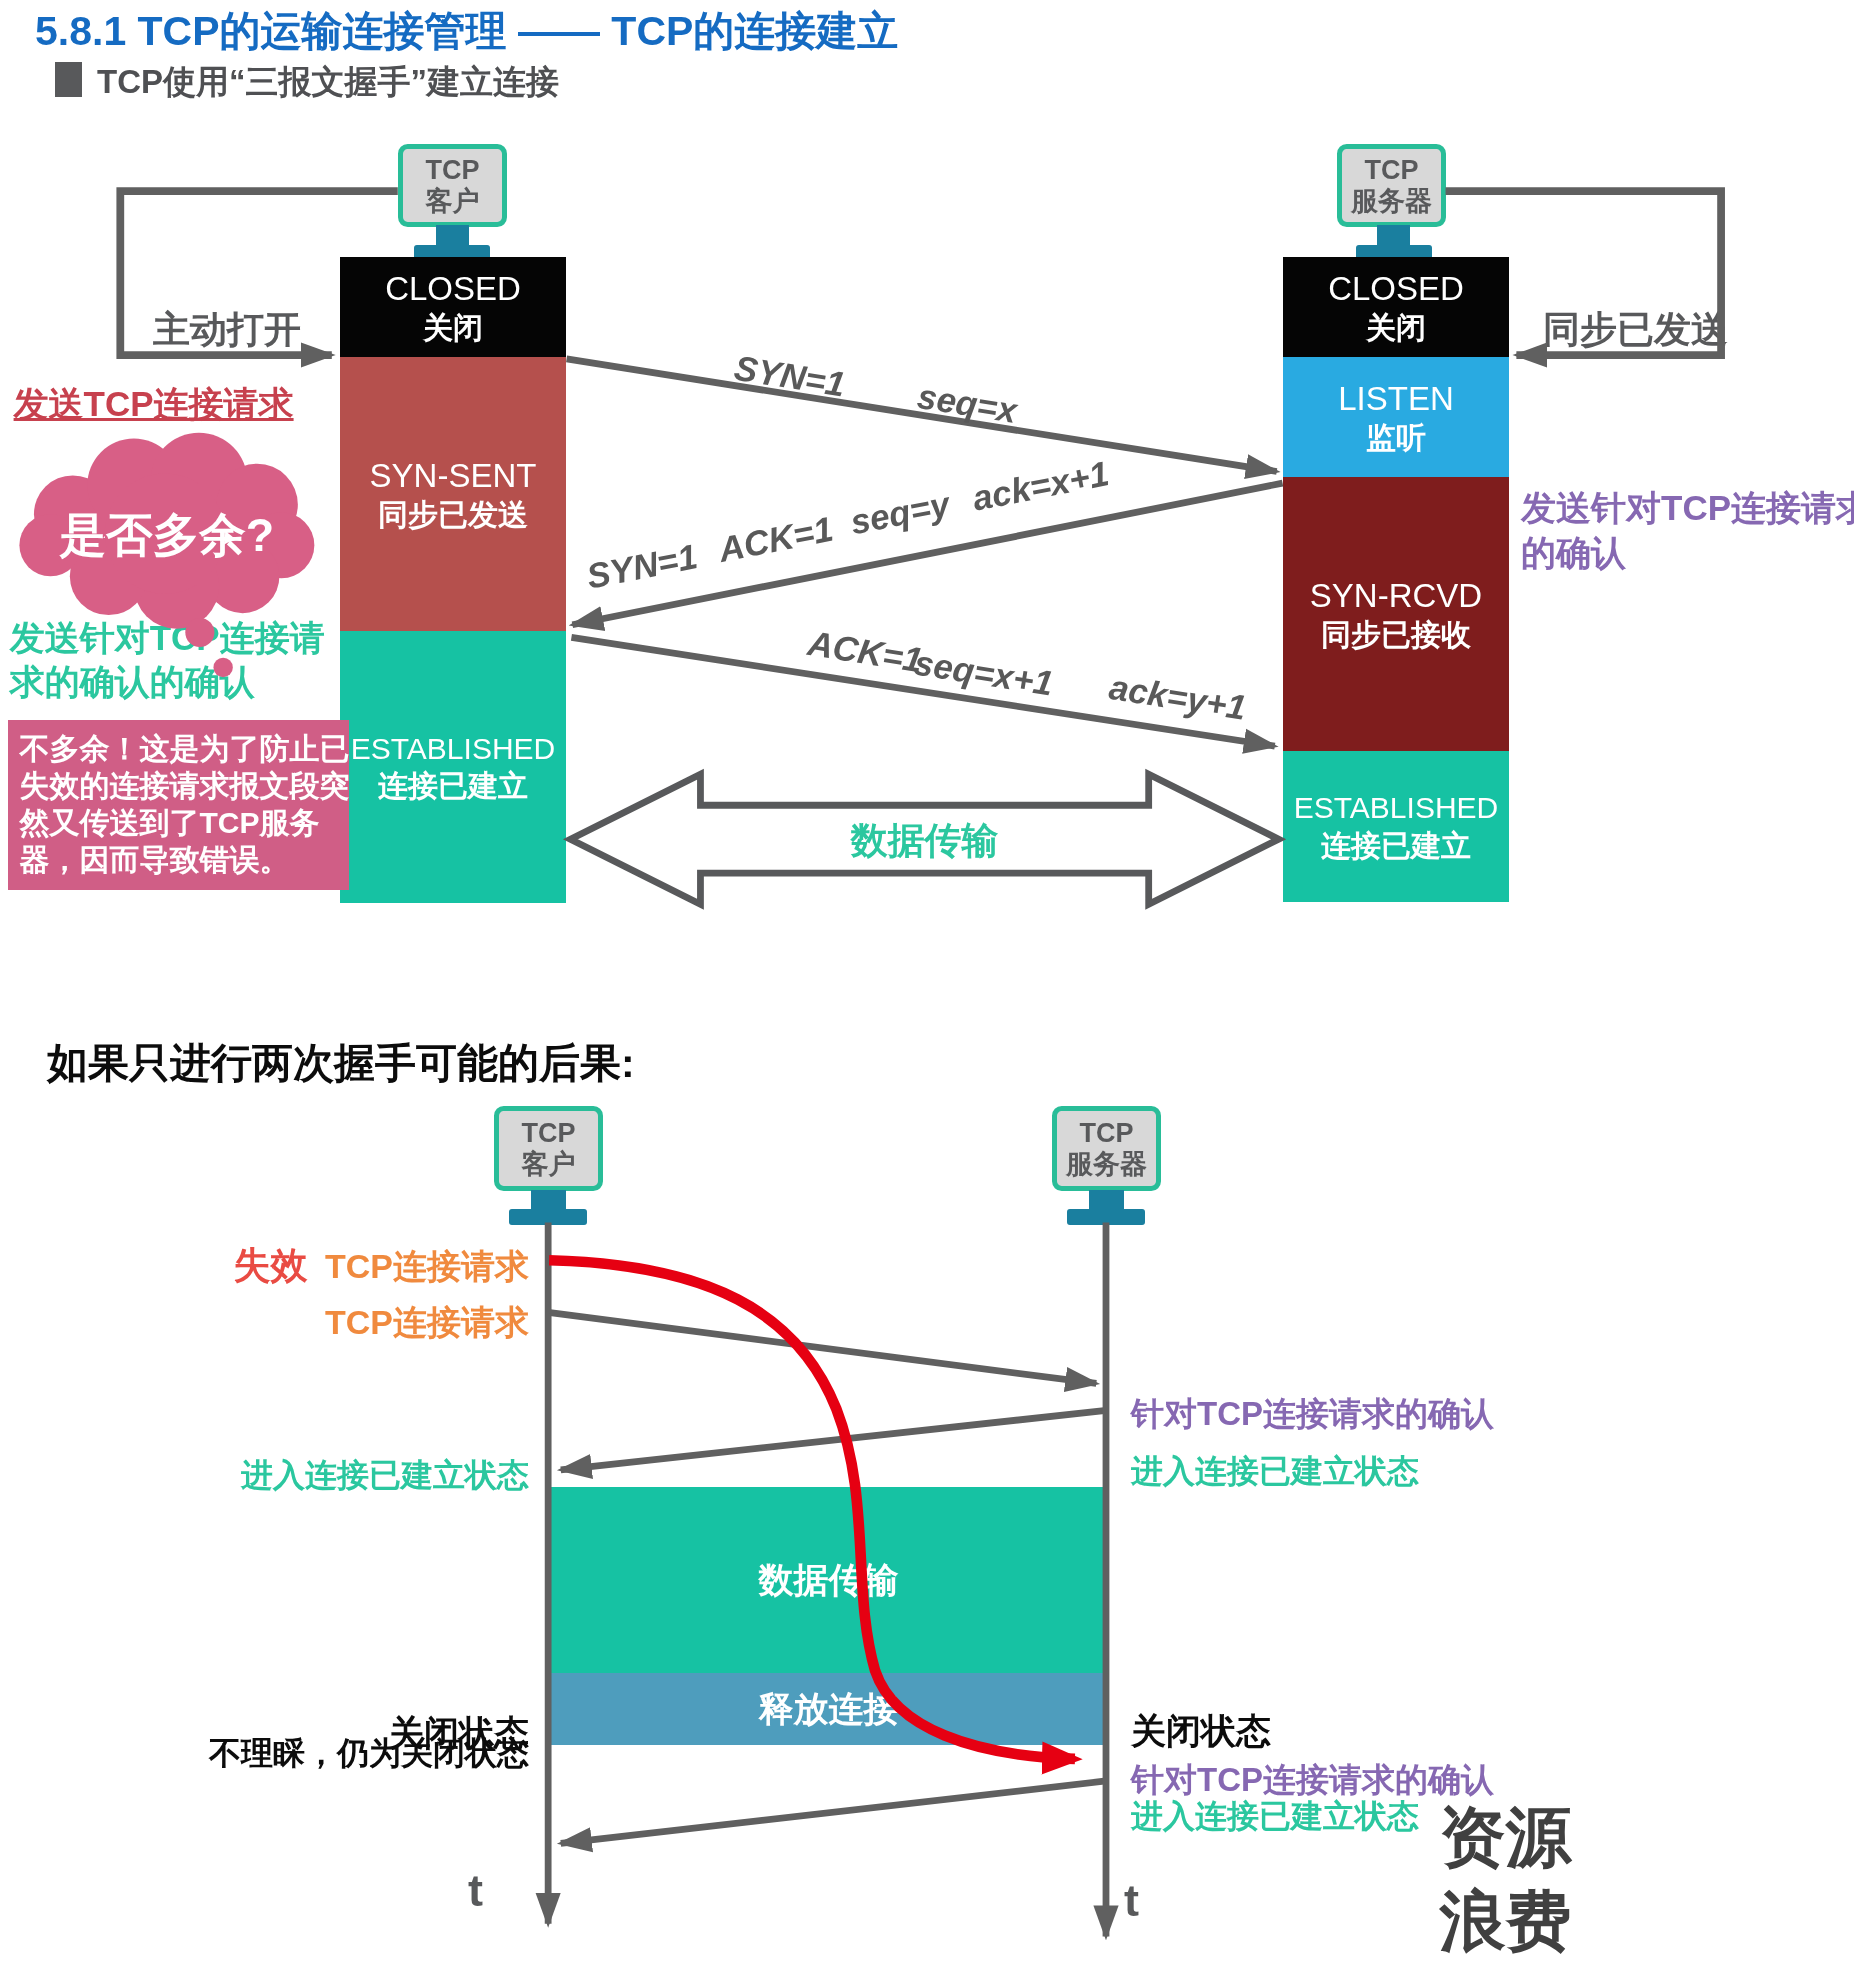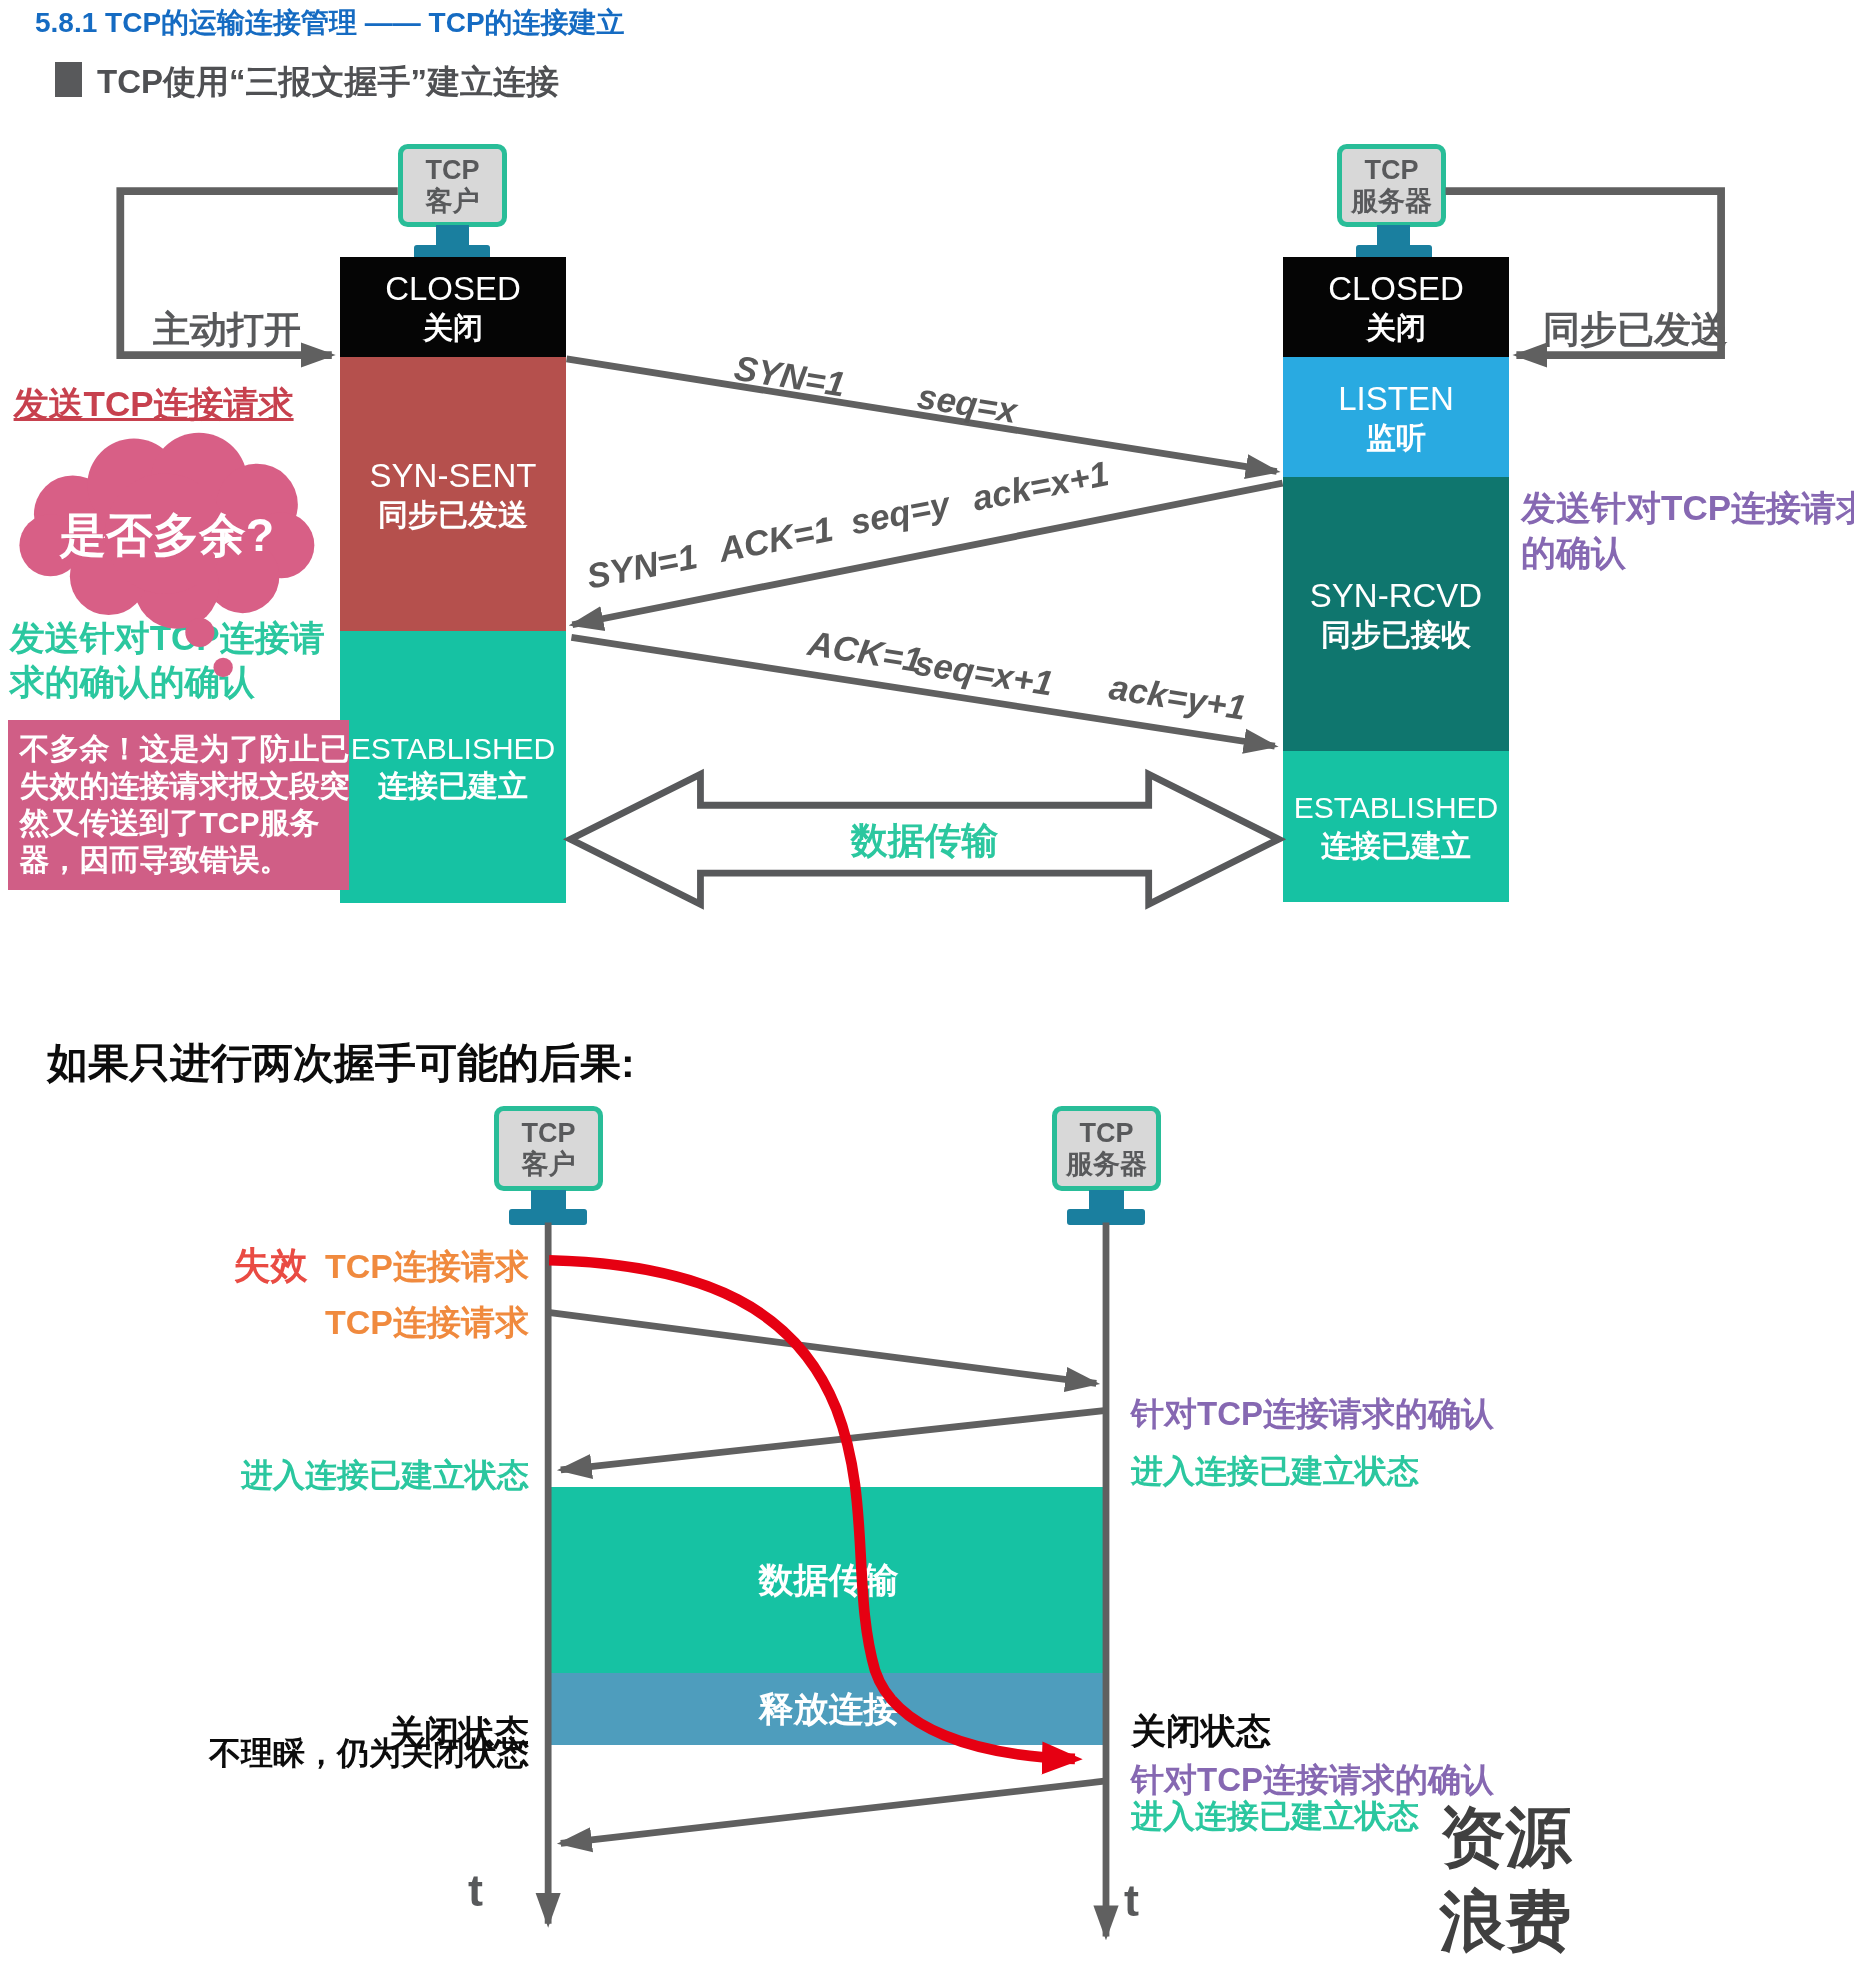--- a/index.html
+++ b/index.html
@@ -1,19 +1,19 @@
 <!DOCTYPE html>
 <html><head>
 <meta charset="utf-8">
 <style>
   html,body{margin:0;padding:0;background:#fff;}
   .canvas{position:relative;width:1854px;height:1984px;background:#ffffff;overflow:hidden;
           font-family:"Liberation Sans", sans-serif;}
   .abs{position:absolute;}
-  .title{left:35px;top:3.9px;font-size:28px;font-weight:bold;color:#156bc2;white-space:nowrap;}
+  .title{left:35px;top:3.9px;font-size:41px;font-weight:bold;color:#156bc2;white-space:nowrap;}
   .bullet{left:55px;top:62px;width:27px;height:35px;background:#58595b;}
   .subtitle{left:97px;top:60px;font-size:33px;font-weight:bold;color:#4f5053;white-space:nowrap;}
   .monitor-screen{box-sizing:border-box;border:5.8px solid #29bd98;border-radius:9.7px;background:#d8d8d8;
       display:flex;flex-direction:column;align-items:center;justify-content:center;
       font-size:27px;font-weight:bold;color:#58595b;line-height:1.12;}
   .neck{background:#1a7f9f;}
   .base{background:#1a7f9f;border-radius:2.9px;}
   .statebox{box-sizing:border-box;display:flex;flex-direction:column;align-items:center;justify-content:center;
       color:#fff;text-align:center;line-height:1.25;}
   .statebox .en{font-size:33px;font-weight:normal;}
@@ -81,21 +81,21 @@
   </div>
 
   <div class="abs statebox" style="left:1283px;top:257px;width:226px;height:100px;background:#050505;">
     <div class="en">CLOSED</div>
     <div class="zh">关闭</div>
   </div>
   <div class="abs statebox" style="left:1283px;top:357px;width:226px;height:120px;background:#29aae1;">
     <div class="en">LISTEN</div>
     <div class="zh">监听</div>
   </div>
-  <div class="abs statebox" style="left:1283px;top:477px;width:226px;height:274px;background:#0f766e;">
+  <div class="abs statebox" style="left:1283px;top:477px;width:226px;height:274px;background:#7f1d1d;">
     <div class="en">SYN-RCVD</div>
     <div class="zh">同步已接收</div>
   </div>
   <div class="abs statebox" style="left:1283px;top:751px;width:226px;height:151px;background:#16c2a3;">
     <div class="en" style="font-size:30px;">ESTABLISHED</div>
     <div class="zh">连接已建立</div>
   </div>
 
   <div class="abs note-red" style="left:13.6px;top:381px;text-decoration:underline;">发送TCP连接请求</div>
   <div class="abs note-teal" style="left:9.7px;top:616px;">发送针对TCP连接请</div>

